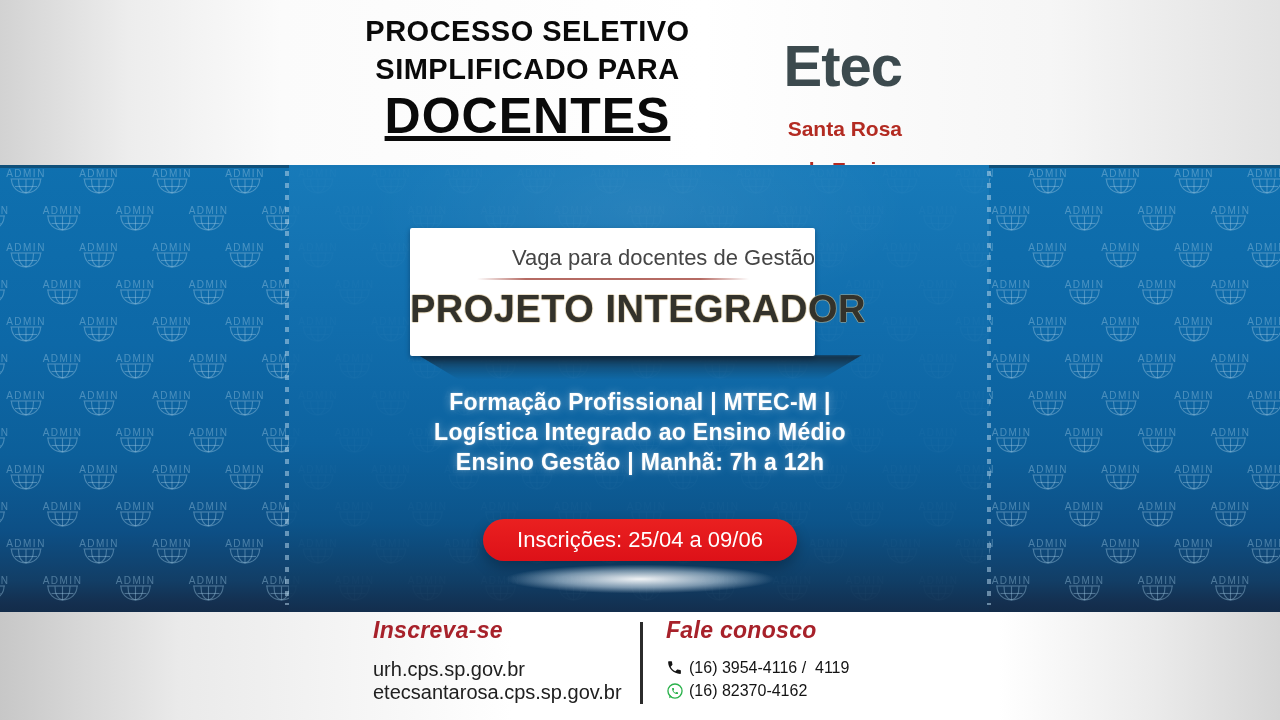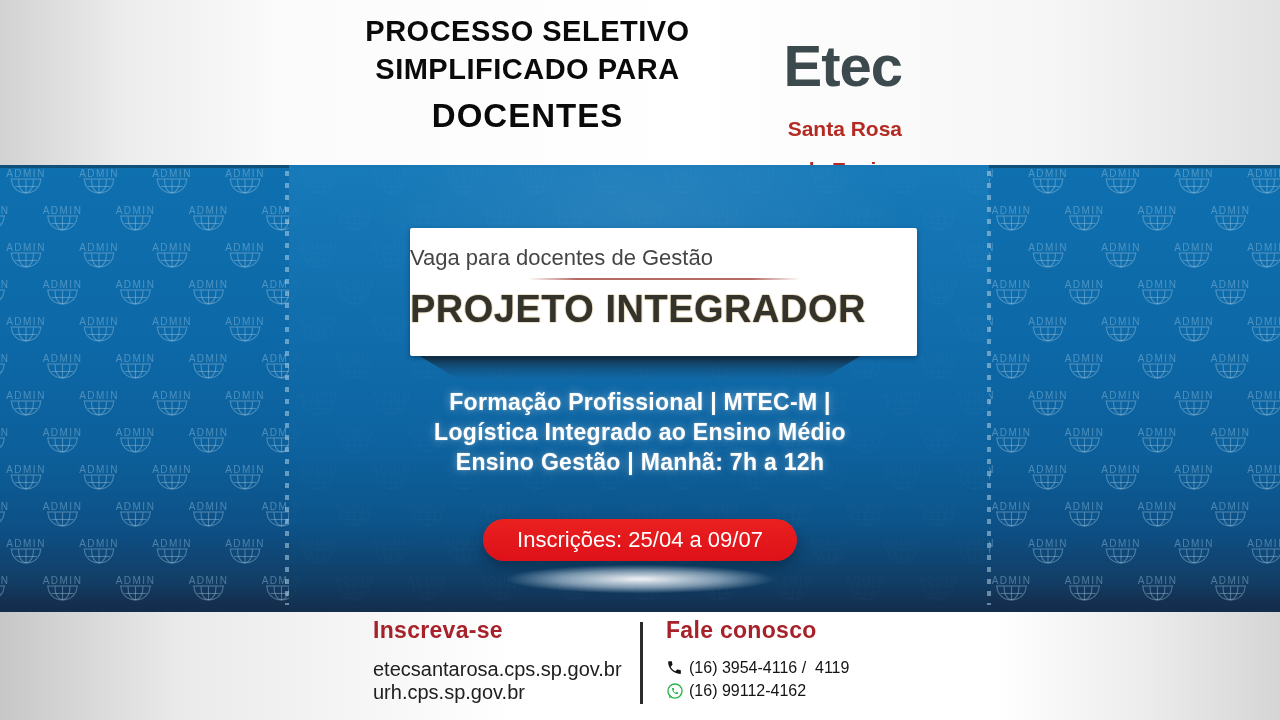--- a/index.html
+++ b/index.html
@@ -4,42 +4,42 @@
 <style>
   html,body{margin:0;padding:0;background:#ffffff;}
   .poster{position:relative;width:1280px;height:720px;overflow:hidden;
           font-family:"Liberation Sans",sans-serif;}
 
   
   .header{position:absolute;left:0;top:0;width:1280px;height:213px;
     background:linear-gradient(90deg,#d2d2d2 0%,#ededed 10%,#fbfbfb 22%,#ffffff 55%,#f6f6f6 82%,#e2e2e2 100%);}
   .header-title{position:absolute;left:270px;top:12px;width:515px;text-align:center;color:#0a0a0a;}
   .header-title .t1,.header-title .t2{font-size:29px;font-weight:700;line-height:38px;letter-spacing:.5px;}
-  .header-title .t3{font-size:33px;font-weight:700;line-height:56px;letter-spacing:1px;}
+  .header-title .t3{font-size:50px;font-weight:700;line-height:56px;letter-spacing:1px;text-decoration:underline;}
   .logo{position:absolute;left:730px;top:34px;width:172px;text-align:right;}
   .logo-name{font-size:58px;line-height:64px;font-weight:700;color:#3c4a4e;letter-spacing:-1px;}
   .logo-sub{font-size:21px;line-height:21px;font-weight:700;color:#b32b22;margin-top:20px;}
 
   
   .band{position:absolute;left:0;top:165px;width:1280px;height:447px;
     background:linear-gradient(180deg,#0f70af 0%,#0d68a7 40%,#0c5f9a 65%,#0d4f85 82%,#123e66 93%,#142f4f 98%,#132c4a 100%);}
   .band::before{content:"";position:absolute;left:0;top:0;width:100%;height:3px;
     background:rgba(16,42,58,.45);}
   .pattern-svg{position:absolute;left:0;top:0;}
   .center-overlay{position:absolute;left:289px;top:0;width:700px;height:447px;
     background:
       radial-gradient(ellipse 55% 35% at 50% 10%,rgba(255,255,255,.08),rgba(255,255,255,0) 70%),
       linear-gradient(180deg,rgba(24,123,186,.93) 0%,rgba(17,109,172,.93) 38%,rgba(13,99,160,.93) 62%,rgba(12,84,138,.93) 80%,rgba(16,62,102,.94) 93%,rgba(19,46,77,.95) 100%);}
   .dash{position:absolute;top:6px;width:4px;height:434px;
     background:repeating-linear-gradient(to bottom,rgba(176,208,230,.55) 0,rgba(176,208,230,.55) 5px,transparent 5px,transparent 12px);}
   .dash.left{left:285px;} .dash.right{left:987px;}
 
   
-  .card{position:absolute;left:410px;top:63px;width:507px;height:128px;background:#ffffff;
-    border-radius:2px;box-shadow:0 2px 5px rgba(0,10,25,.35);text-align:left;z-index:3;}
+  .card{position:absolute;left:410px;top:63px;width:405px;height:128px;background:#ffffff;
+    border-radius:2px;box-shadow:0 2px 5px rgba(0,10,25,.35);text-align:right;z-index:3;}
   .card-subtitle{margin-top:17px;font-size:22px;color:#454545;}
   .card-underline{width:272px;height:2px;margin:7px auto 0 auto;
     background:linear-gradient(90deg,rgba(168,80,72,0) 0%,rgba(168,80,72,.85) 18%,rgba(168,80,72,.85) 82%,rgba(168,80,72,0) 100%);}
   .card-title{margin-top:8px;font-size:38px;font-weight:800;color:#33322b;letter-spacing:.5px;white-space:nowrap;
     text-shadow:1px 0 0 rgba(209,186,138,.45),-1px 0 0 rgba(209,186,138,.45),0 1px 0 rgba(209,186,138,.45),0 -1px 0 rgba(209,186,138,.45);}
   .pedestal{position:absolute;left:418px;top:190px;width:444px;height:24px;z-index:2;
     background:linear-gradient(180deg,rgba(22,28,36,.8) 0%,rgba(22,28,36,.28) 55%,rgba(22,28,36,0) 100%);
     -webkit-clip-path:polygon(0 0,100% 0,91% 100%,9% 100%);clip-path:polygon(0 0,100% 0,91% 100%,9% 100%);
     filter:blur(1.5px);}
 
@@ -51,21 +51,21 @@
   
   .pill{position:absolute;left:483px;top:354px;width:314px;height:42px;border-radius:22px;
     background:linear-gradient(180deg,#ea2020 0%,#dd1118 100%);box-shadow:0 6px 14px rgba(0,0,0,.28);
     color:#ffffff;font-size:22px;display:flex;align-items:center;justify-content:center;z-index:4;border:none;}
   .glow{position:absolute;left:460px;top:396px;width:360px;height:40px;z-index:1;
     background:radial-gradient(ellipse 50% 48% at 50% 45%,rgba(255,255,255,.95) 0%,rgba(230,242,250,.5) 45%,rgba(230,242,250,0) 75%);}
 
   
   .footer{position:absolute;left:0;top:612px;width:1280px;height:108px;
     background:linear-gradient(90deg,#c7c7c7 0%,#eaeaea 14%,#ffffff 40%,#ffffff 78%,#ebebeb 90%,#d5d5d5 100%);}
-  .f-heading{font-size:23px;font-weight:700;color:#a7212a;letter-spacing:.3px;}
+  .f-heading{font-size:23px;font-weight:700;color:#a7212a;letter-spacing:.3px;font-style:italic;}
   .signup{position:absolute;left:373px;top:5px;}
   .signup-links{margin-top:14px;font-size:20px;line-height:23px;color:#202020;}
   .f-divider{position:absolute;left:640px;top:10px;width:3px;height:82px;background:#2b2b2b;}
   .contact{position:absolute;left:666px;top:5px;}
   .contact-rows{margin-top:12px;}
   .c-row{display:flex;align-items:center;height:23px;font-size:16px;color:#141414;}
   .c-row .icn{width:20px;height:18px;margin-right:3px;display:flex;align-items:center;}
   .c-row span{white-space:pre;}
 </style>
 </head>
@@ -133,30 +133,30 @@
       <div class="card-underline"></div>
       <div class="card-title">PROJETO INTEGRADOR</div>
     </div>
 
     <div class="details">
       <div>Formação Profissional | MTEC-M |</div>
       <div>Logística Integrado ao Ensino Médio</div>
       <div>Ensino Gestão | Manhã: 7h a 12h</div>
     </div>
 
-    <div class="pill">Inscrições: 25/04 a 09/07</div>
+    <div class="pill">Inscrições: 25/04 a 09/06</div>
     <div class="glow"></div>
   </div>
 
   <div class="footer">
     <div class="signup">
       <div class="f-heading">Inscreva-se</div>
       <div class="signup-links">
+        <div>urh.cps.sp.gov.br</div>
         <div>etecsantarosa.cps.sp.gov.br</div>
-        <div>urh.cps.sp.gov.br</div>
       </div>
     </div>
 
     <div class="f-divider"></div>
 
     <div class="contact">
       <div class="f-heading">Fale conosco</div>
       <div class="contact-rows">
         <div class="c-row">
           <span class="icn">
@@ -167,19 +167,19 @@
           <span>(16) 3954-4116 /  4119</span>
         </div>
         <div class="c-row">
           <span class="icn">
             <svg width="18" height="18" viewBox="0 0 24 24" xmlns="http://www.w3.org/2000/svg">
               <circle cx="12" cy="12" r="9.4" fill="none" stroke="#2bb24c" stroke-width="1.8"></circle>
               <polygon points="4.2,21.8 7.6,19.6 5.0,16.8" fill="#2bb24c"></polygon>
               <path fill="#2bb24c" transform="translate(6.8,6.8) scale(0.44)" d="M6.62 10.79c1.44 2.83 3.76 5.14 6.59 6.59l2.2-2.2c.27-.27.67-.36 1.02-.24 1.12.37 2.33.57 3.57.57.55 0 1 .45 1 1V20c0 .55-.45 1-1 1-9.39 0-17-7.61-17-17 0-.55.45-1 1-1h3.5c.55 0 1 .45 1 1 0 1.25.2 2.45.57 3.57.11.35.03.74-.25 1.02l-2.2 2.2z"></path>
             </svg>
           </span>
-          <span>(16) 99112-4162</span>
+          <span>(16) 82370-4162</span>
         </div>
       </div>
     </div>
   </div>
 
 </div>
 
 </body></html>

